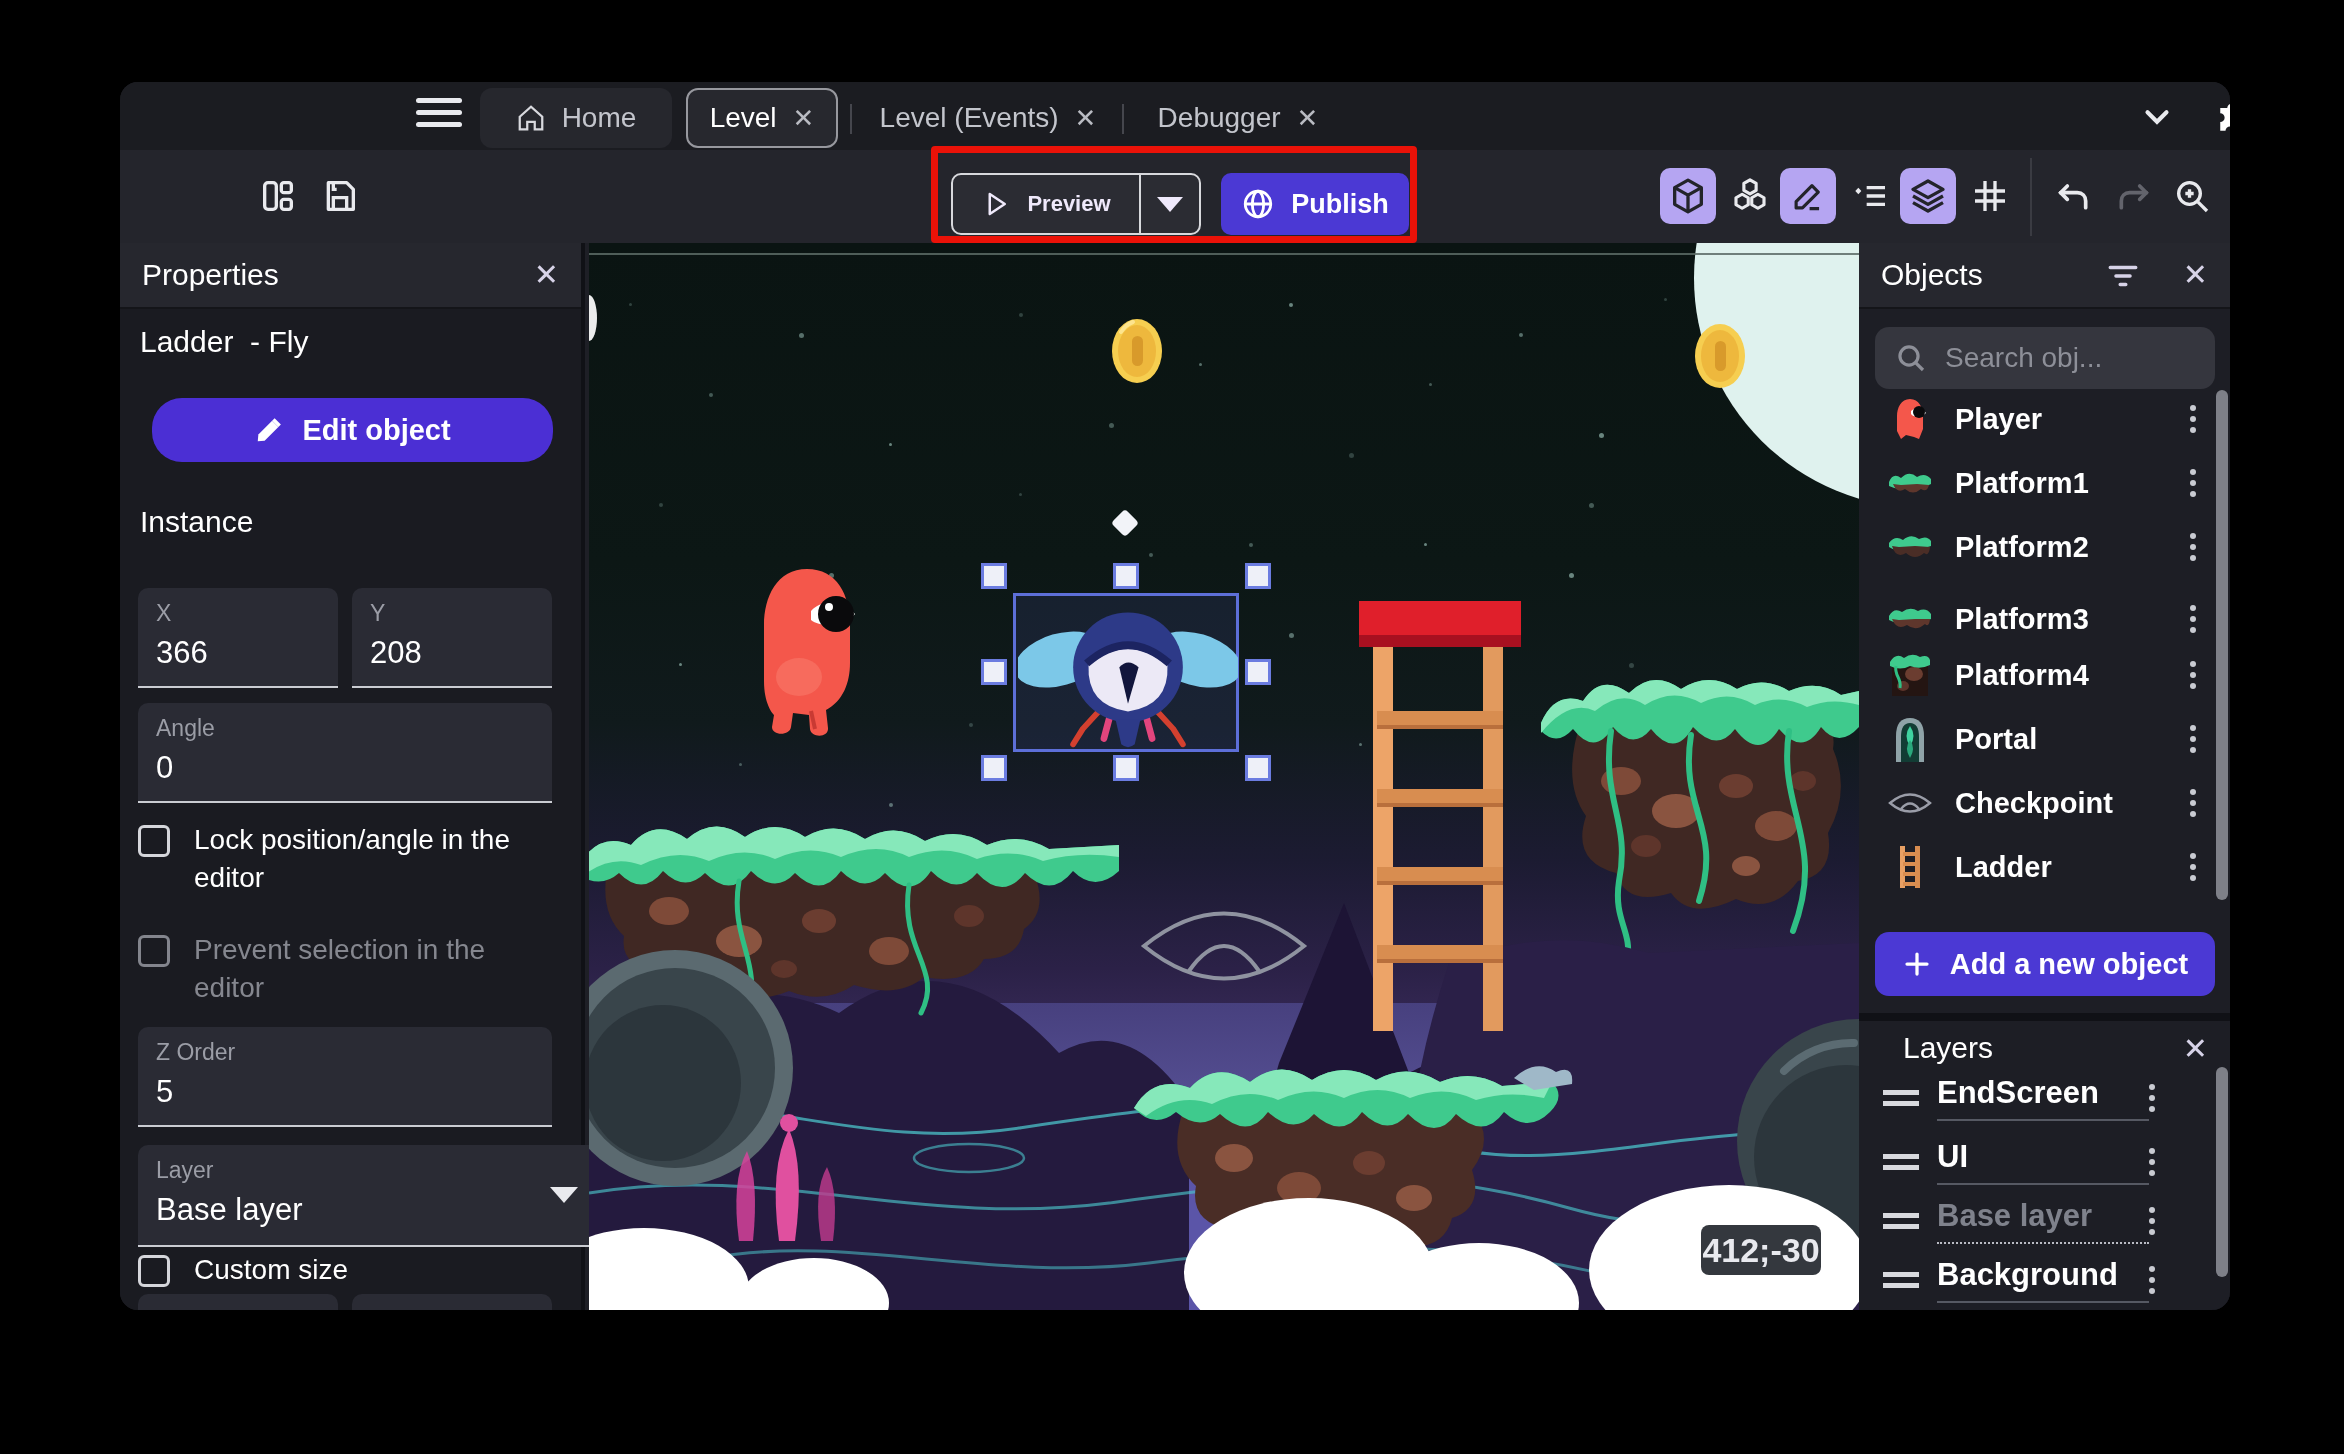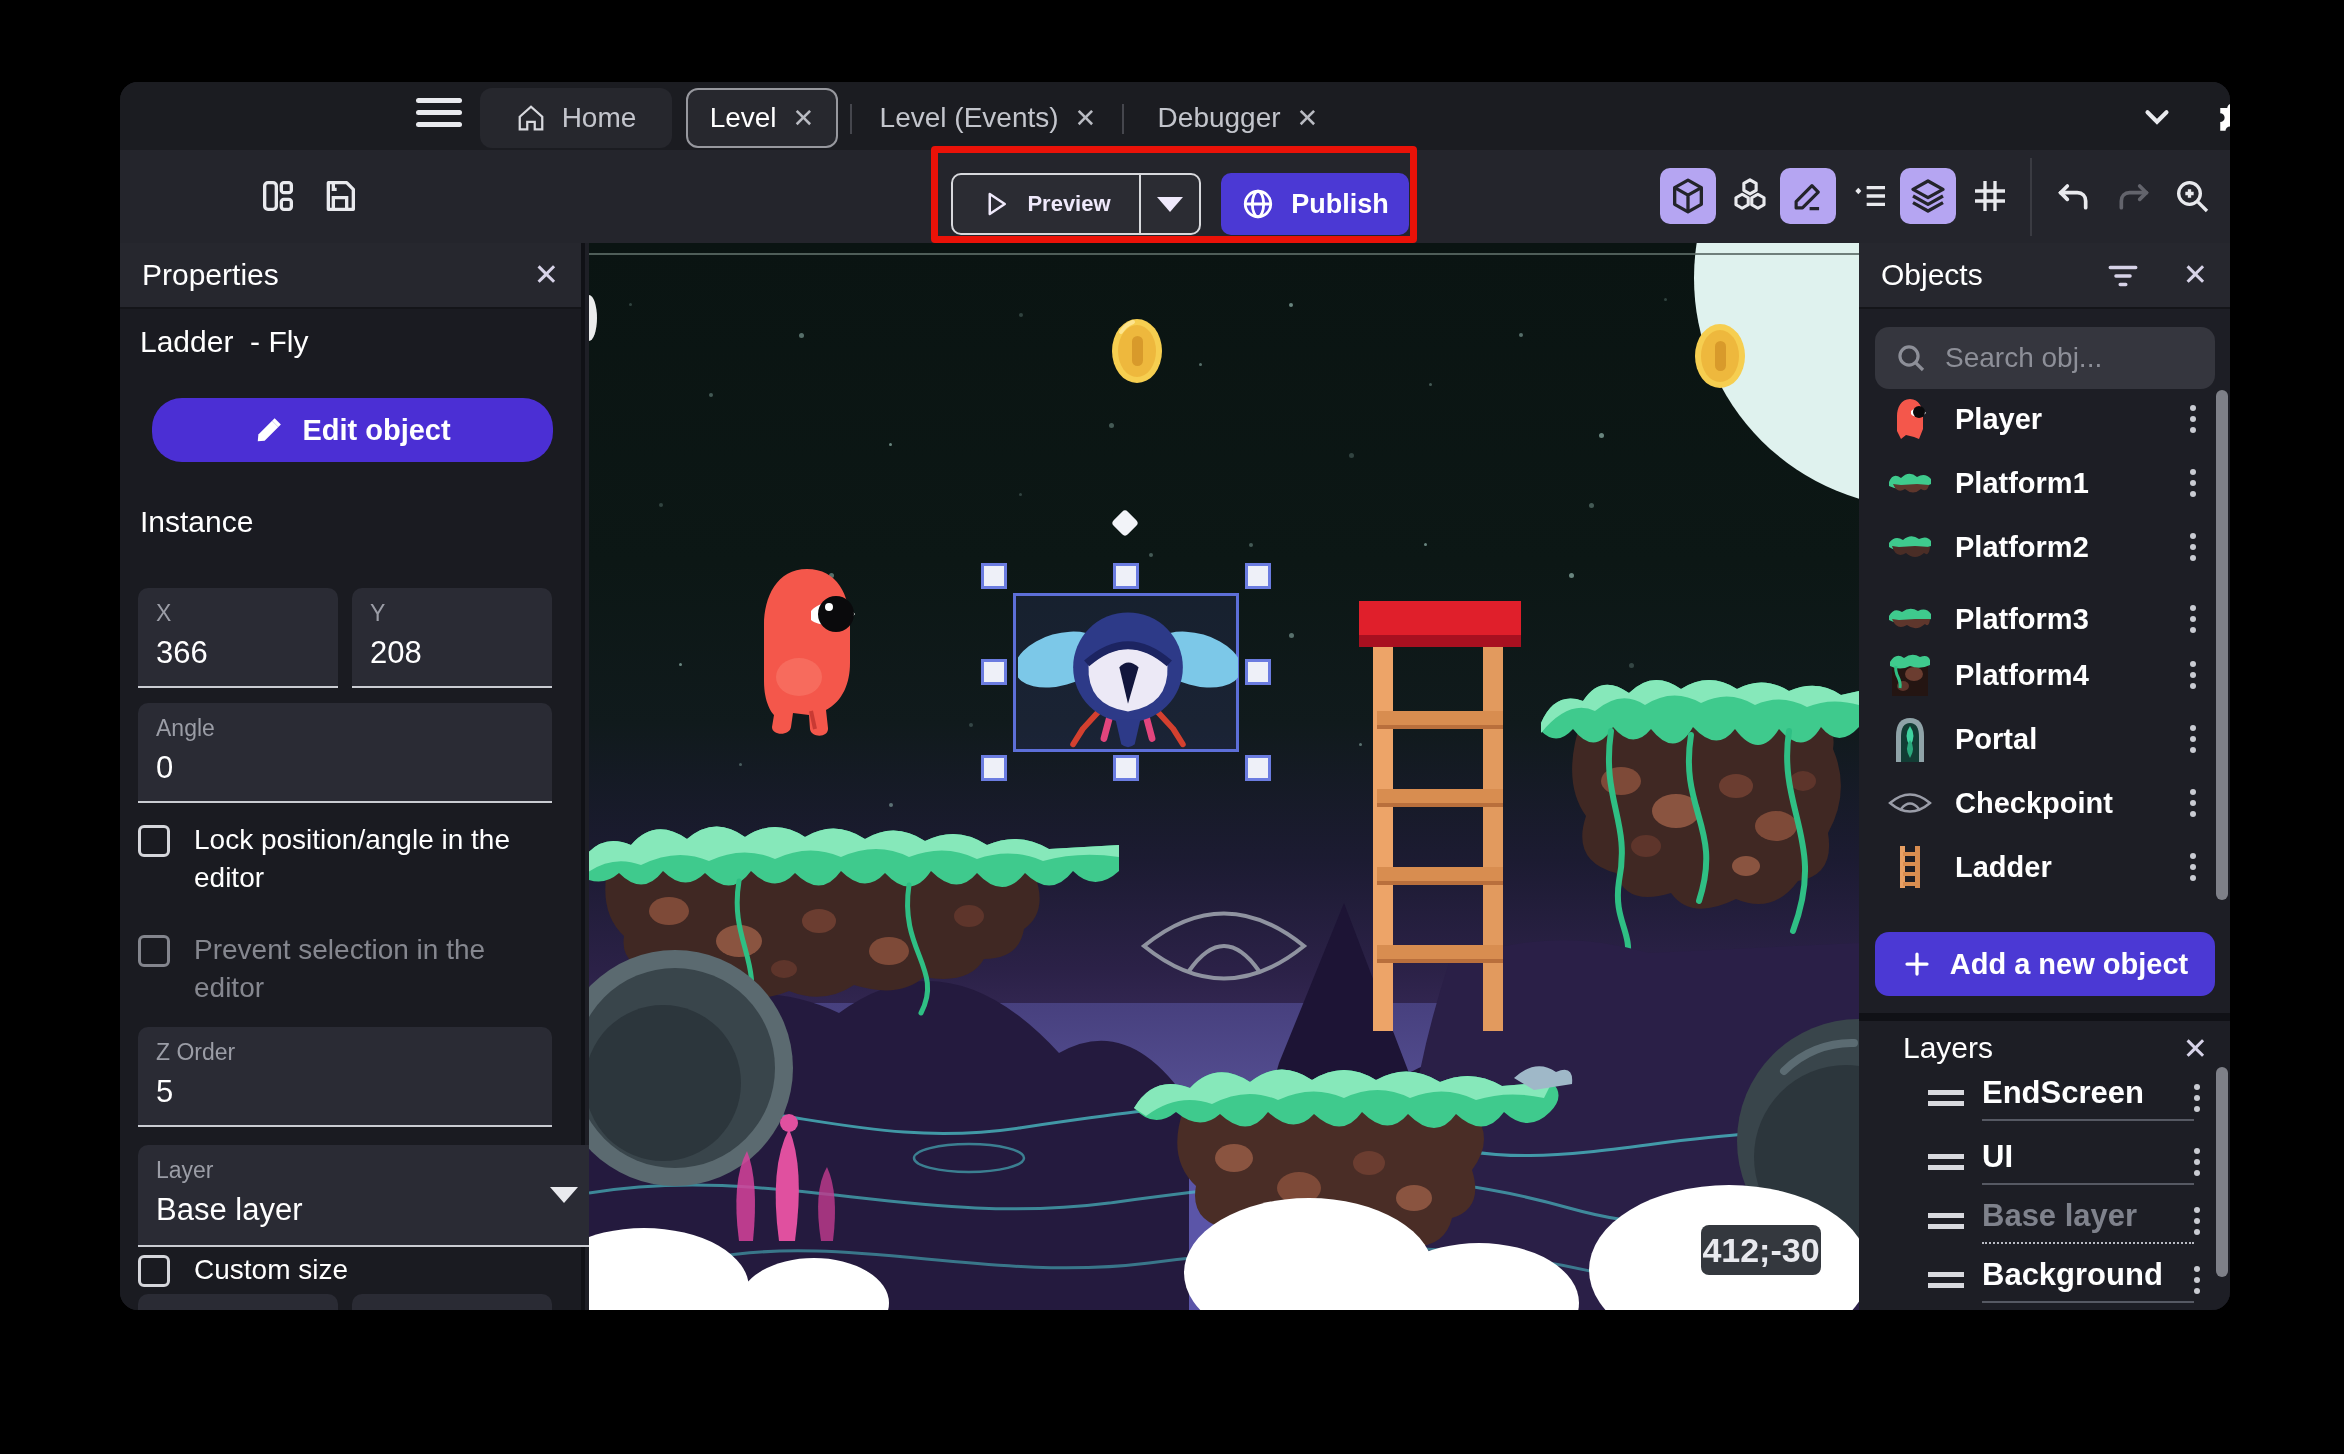--- a/index.html
+++ b/index.html
@@ -68,21 +68,21 @@
   .layerspanel{top:778px;height:289px;}
   .search{position:absolute;left:16px;top:84px;width:340px;height:62px;background:#35363e;border-radius:14px;display:flex;align-items:center;}
   .search input{background:transparent;border:none;outline:none;color:#eab308;font-size:28px;width:250px;}
   .search input::placeholder{color:#8d8f98;}
   .orow{position:absolute;left:0;width:371px;height:64px;display:flex;align-items:center;}
   .othumb{width:46px;height:46px;margin-left:28px;flex:none;display:flex;align-items:center;justify-content:center;}
   .oname{font-size:29px;font-weight:bold;color:#fff;margin-left:22px;flex:1;}
   .kebab{width:6px;height:6px;border-radius:50%;background:#c9cbd2;box-shadow:0 -11px 0 #c9cbd2,0 11px 0 #c9cbd2;margin-right:34px;flex:none;}
   .btn-add{position:absolute;left:16px;top:689px;width:340px;height:64px;background:#4b39d4;border:none;border-radius:14px;color:#fff;font-weight:bold;font-size:29px;display:flex;align-items:center;justify-content:center;gap:18px;}
   .scrollbar{position:absolute;background:#7e8088;border-radius:6px;width:12px;right:2px;}
-  .lrow{position:absolute;left:0;width:371px;height:58px;display:flex;align-items:center;margin-left:45px;}
+  .lrow{position:absolute;left:0;width:371px;height:58px;display:flex;align-items:center;}
   .draghandle{width:36px;margin-left:24px;flex:none;border-top:5px solid #d8d9de;border-bottom:5px solid #d8d9de;height:16px;}
   .lname{font-size:31px;font-weight:bold;color:#fff;margin-left:18px;width:212px;padding-bottom:8px;border-bottom:2px solid #565963;}
   .lname.dim{color:#7f828c;border-bottom:2px dotted #b9bbc4;}
   svg{display:block;}
 </style>
 </head>
 <body>
 
 <div id="stage">
 <div id="window">

